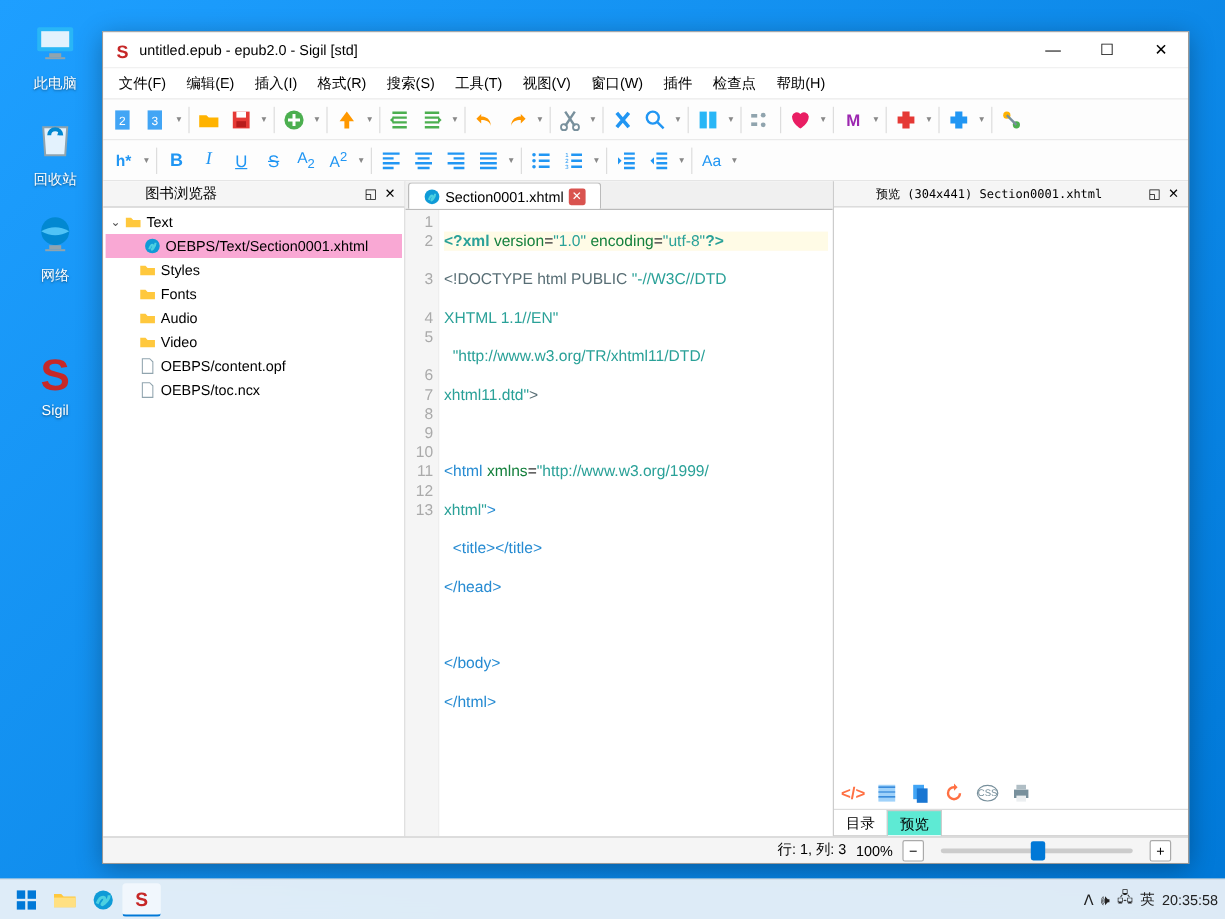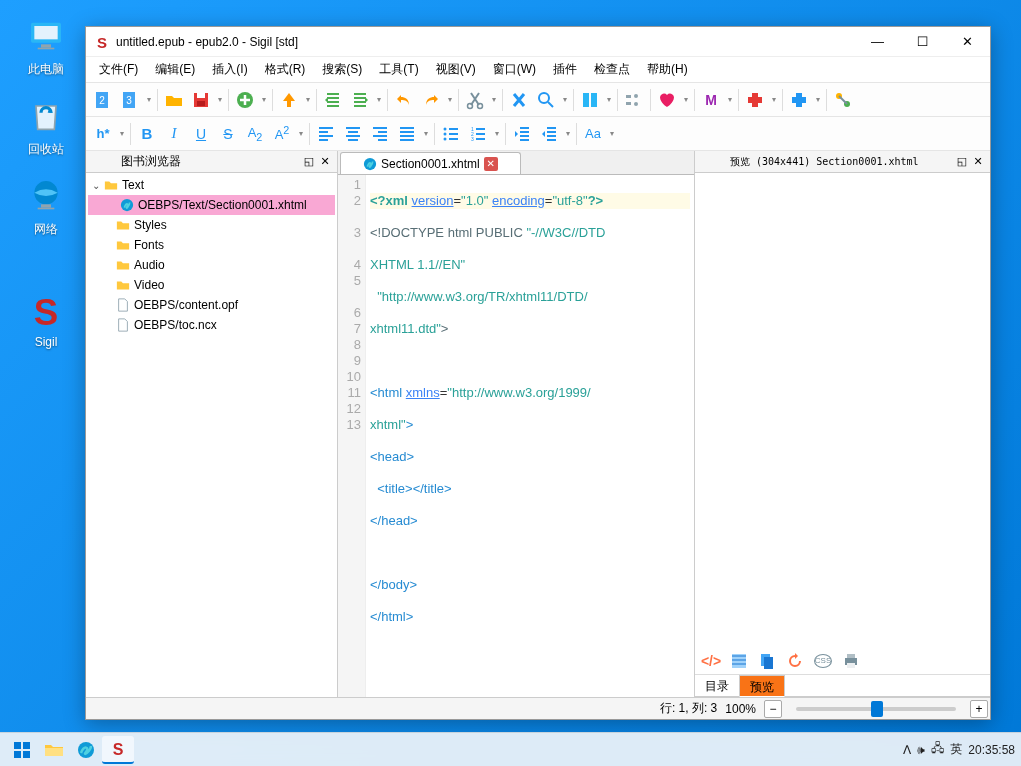--- a/index.html
+++ b/index.html
@@ -37,46 +37,46 @@
 .tree .node { height: 20px; display: flex; align-items: center; padding-left: 4px; cursor: pointer; white-space: nowrap; }
 .tree .node .arrow { width: 12px; font-size: 10px; color: #555; }
 .tree .node svg { width: 14px; height: 14px; margin-right: 4px; }
 .tree .node.sel { background: #f9a8d4; }
 .tree .d1 { padding-left: 16px; }
 .tree .d2 { padding-left: 32px; }
 
 
 .panel-mid { flex: 1; display: flex; flex-direction: column; background: #fff; }
 .tabbar { height: 24px; display: flex; align-items: flex-end; background: #f0f0f0; border-bottom: 1px solid #bbb; }
-.tab { height: 22px; background: #fff; border: 1px solid #bbb; border-bottom: none; display: flex; align-items: center; padding: 0 22px; font-size: 12px; font-family: Consolas, monospace; gap: 4px; margin-left: 2px; border-radius: 3px 3px 0 0; }
+.tab { height: 22px; background: #fff; border: 1px solid #bbb; border-bottom: none; display: flex; align-items: center; padding: 0 12px; font-size: 12px; font-family: Consolas, monospace; gap: 4px; margin-left: 2px; border-radius: 3px 3px 0 0; }
 .tab svg { width: 14px; height: 14px; }
 .tab .x { background: #d9534f; color: white; width: 14px; height: 14px; font-size: 10px; border-radius: 2px; display: flex; align-items: center; justify-content: center; cursor: pointer; }
 .editor { flex: 1; display: flex; font-family: Consolas, "Courier New", monospace; font-size: 13px; line-height: 16px; overflow: hidden; }
 .gutter { width: 28px; background: #f5f5f5; color: #aaa; text-align: right; padding: 2px 4px 2px 0; border-right: 1px solid #eee; }
 .gutter div { height: 16px; }
 .code { flex: 1; padding: 2px 4px; white-space: pre; color: #333; overflow:hidden;}
 .code .hl-line { background: #fffbe6; }
 .code div { height: 16px; }
 .tk-pi { color: #2aa198; font-weight: bold; }
 .tk-str { color: #2aa198; }
 .tk-tag { color: #268bd2; }
-.tk-attr { color: #3b82f6; text-decoration: underline; }
+.tk-attr { color: #15803d; }
 .tk-ent { color: #cb4b16; }
 .tk-doc { color: #586e75; }
 
 
 .panel-right { width: 296px; display: flex; flex-direction: column; border-left: 1px solid #ccc; background: #fff; }
 .preview-body { flex: 1; background: #fff; }
 .preview-tools { height: 28px; border-bottom: 1px solid #ddd; display: flex; align-items: center; padding: 0 4px; gap: 4px; }
 .preview-tools .tb { width: 24px; height: 24px; display:flex; align-items:center; justify-content:center; cursor:pointer; }
 .preview-tabs { height: 22px; display: flex; border-bottom: 1px solid #ccc; font-size: 12px; }
 .preview-tabs div { padding: 3px 10px; cursor: pointer; }
-.preview-tabs .active { background: #f97316; border: 1px solid #ccc; border-bottom: 1px solid #fff; margin-bottom: -1px; }
-
-.statusbar { height: 22px; background: #f5f5f5; border-top: 1px solid #ccc; display: flex; align-items: center; font-size: 12px; justify-content: flex-end; padding: 0 2px; gap: 8px; }
+.preview-tabs .active { background: #5eead4; border: 1px solid #ccc; border-bottom: 1px solid #fff; margin-bottom: -1px; }
+
+.statusbar { height: 22px; background: #f5f5f5; border-top: 1px solid #ccc; display: flex; align-items: center; font-size: 12px; justify-content: flex-end; padding: 0 14px; gap: 8px; }
 .zoom-slider { width: 160px; height: 4px; background: #ccc; position: relative; border-radius: 2px; margin: 0 6px; }
 .zoom-slider .thumb { position: absolute; width: 12px; height: 16px; background: #0078d7; top: -6px; left: 75px; border-radius: 2px; }
 .zoom-btn { width: 18px; height: 18px; border: 1px solid #aaa; display: flex; align-items: center; justify-content: center; cursor: pointer; border-radius: 2px; background:#fff; }
 
 
 .taskbar { position: absolute; left: 0; bottom: 0; width: 100%; height: 34px; background: rgba(240,244,249,0.92); backdrop-filter: blur(8px); display: flex; align-items: center; padding: 0 6px; border-top: 1px solid rgba(0,0,0,0.1); }
 .taskbar .tbbtn { width: 32px; height: 28px; display: flex; align-items: center; justify-content: center; cursor: pointer; border-radius: 3px; }
 .taskbar .flex { flex: 1; }
 .taskbar .tray { display: flex; align-items: center; gap: 6px; font-size: 12px; color: #222; }
 
@@ -477,21 +477,20 @@
         </div>
         <div class="code">
 <div class="hl-line"><span class="tk-pi">&lt;?xml</span> <span class="tk-attr">version</span>=<span class="tk-str">"1.0"</span> <span class="tk-attr">encoding</span>=<span class="tk-str">"utf-8"</span><span class="tk-pi">?&gt;</span></div>
 <div><span class="tk-doc">&lt;!DOCTYPE html PUBLIC </span><span class="tk-str">"-//W3C//DTD </span></div>
 <div><span class="tk-str">XHTML 1.1//EN"</span></div>
 <div>  <span class="tk-str">"http://www.w3.org/TR/xhtml11/DTD/</span></div>
 <div><span class="tk-str">xhtml11.dtd"</span><span class="tk-doc">&gt;</span></div>
 <div></div>
 <div><span class="tk-tag">&lt;html</span> <span class="tk-attr">xmlns</span>=<span class="tk-str">"http://www.w3.org/1999/</span></div>
 <div><span class="tk-str">xhtml"</span><span class="tk-tag">&gt;</span></div>
-<div><span class="tk-tag">&lt;head&gt;</span></div>
 <div>  <span class="tk-tag">&lt;title&gt;&lt;/title&gt;</span></div>
 <div><span class="tk-tag">&lt;/head&gt;</span></div>
 <div></div>
 <div><span class="tk-tag">&lt;/body&gt;</span></div>
 <div><span class="tk-tag">&lt;/html&gt;</span></div>
         </div>
       </div>
     </div>
 
     <div class="panel-right">

